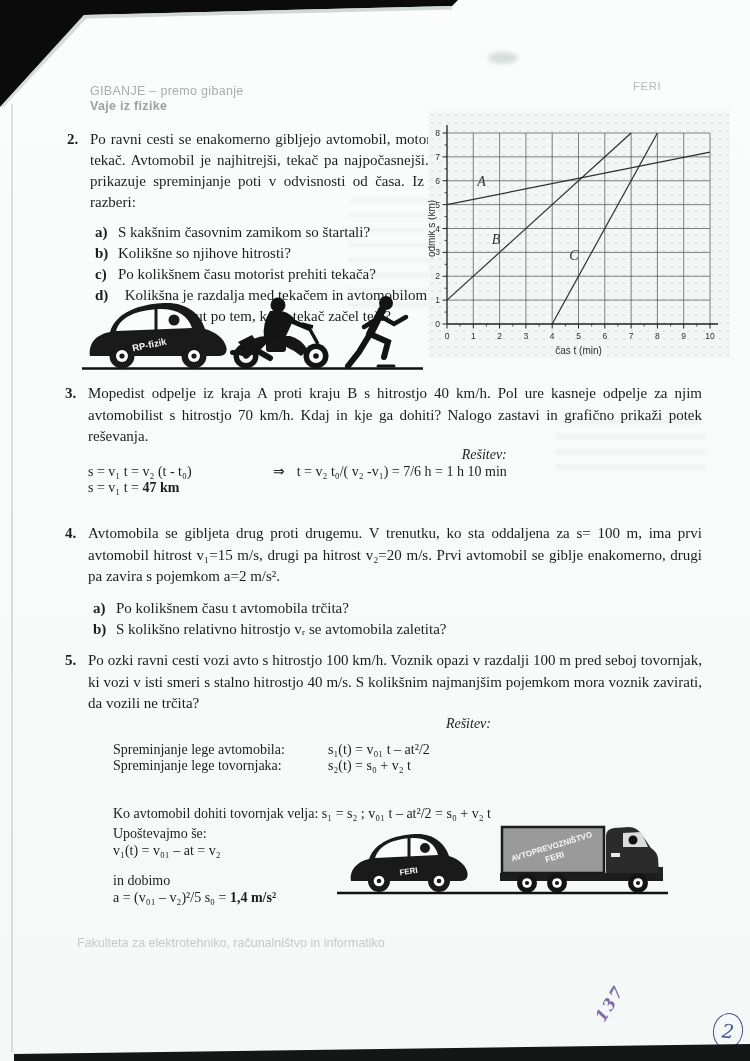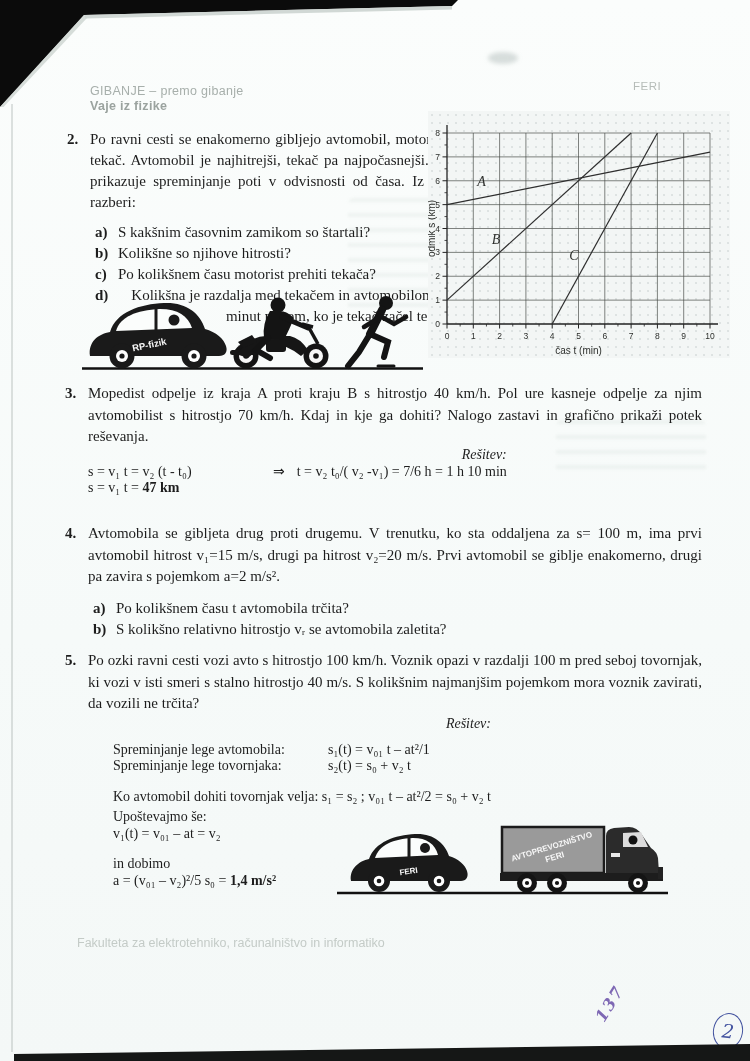--- a/index.html
+++ b/index.html
@@ -10,21 +10,21 @@
   .hdr.sub{font-weight:bold;color:#9ba39f;}
   .hdr-right{font-family:"Liberation Sans",sans-serif;color:#b6bcb8;font-size:11.5px;letter-spacing:.5px;}
   .footer{font-family:"Liberation Sans",sans-serif;color:#c4cbc7;font-size:12.5px;}
   
   .problem{position:absolute;font-size:15px;line-height:21px;}
   .pnum{position:absolute;left:0;top:0;font-weight:bold;}
   .ptext{margin-left:23px;text-align:justify;}
   .items{margin:9px 0 0 28px;}
   .item{display:flex;}
   .ilabel{flex:none;width:23px;font-weight:bold;}
-  .itext{text-align:right;}
+  .itext{text-align:center;}
   
   .sol{position:absolute;font-size:14px;line-height:16.5px;}
   .sol-label{font-style:italic;text-align:right;}
   .f-left{display:inline-block;width:185px;}
   .arrow{margin-right:12px;}
   .sol5 .srow{margin-left:18px;}
   .lab215{display:inline-block;width:215px;}
   
   .graph-box{position:absolute;left:428px;top:111px;width:302px;height:247px;
     background-color:#f3f6f5;
@@ -255,26 +255,26 @@
     </div>
   </div>
 
   <div class="problem" style="left:65px;top:650px;width:637px;line-height:21.5px;">
     <span class="pnum">5.</span>
     <div class="ptext">Po ozki ravni cesti vozi avto s hitrostjo 100 km/h. Voznik opazi v razdalji 100 m pred seboj tovornjak, ki vozi v isti smeri s stalno hitrostjo 40 m/s. S kolikšnim najmanjšim pojemkom mora voznik zavirati, da vozili ne trčita?</div>
   </div>
   <div class="sol sol5" style="left:95px;top:716px;">
     <div class="sol-label">Rešitev:</div>
     <div class="srow" style="margin-top:9px;">
-      <span class="lab215">Spreminjanje lege avtomobila:</span><span>s₁(t) = v₀₁ t – at²/1</span>
+      <span class="lab215">Spreminjanje lege avtomobila:</span><span>s₁(t) = v₀₁ t – at²/2</span>
     </div>
     <div class="srow">
       <span class="lab215">Spreminjanje lege tovornjaka:</span><span>s₂(t) = s₀ + v₂ t</span>
     </div>
-    <div class="srow" style="margin-top:14px;">Ko avtomobil dohiti tovornjak velja:  s₁ = s₂ ; v₀₁ t – at²/2 = s₀ + v₂ t</div>
+    <div class="srow" style="margin-top:31px;">Ko avtomobil dohiti tovornjak velja:  s₁ = s₂ ; v₀₁ t – at²/2 = s₀ + v₂ t</div>
     <div class="srow" style="margin-top:4px;">Upoštevajmo še:</div>
     <div class="srow">v₁(t) = v₀₁ – at = v₂</div>
     <div class="srow" style="margin-top:14px;">in dobimo</div>
     <div class="srow">
       <span>a = (v₀₁ – v₂)²/5 s₀ = </span><b class="ans">1,4 m/s²</b>
     </div>
   </div>
 
   <div class="illu" style="left:335px;top:813px;">
     <svg width="335" height="85" viewBox="0 0 335 85">

